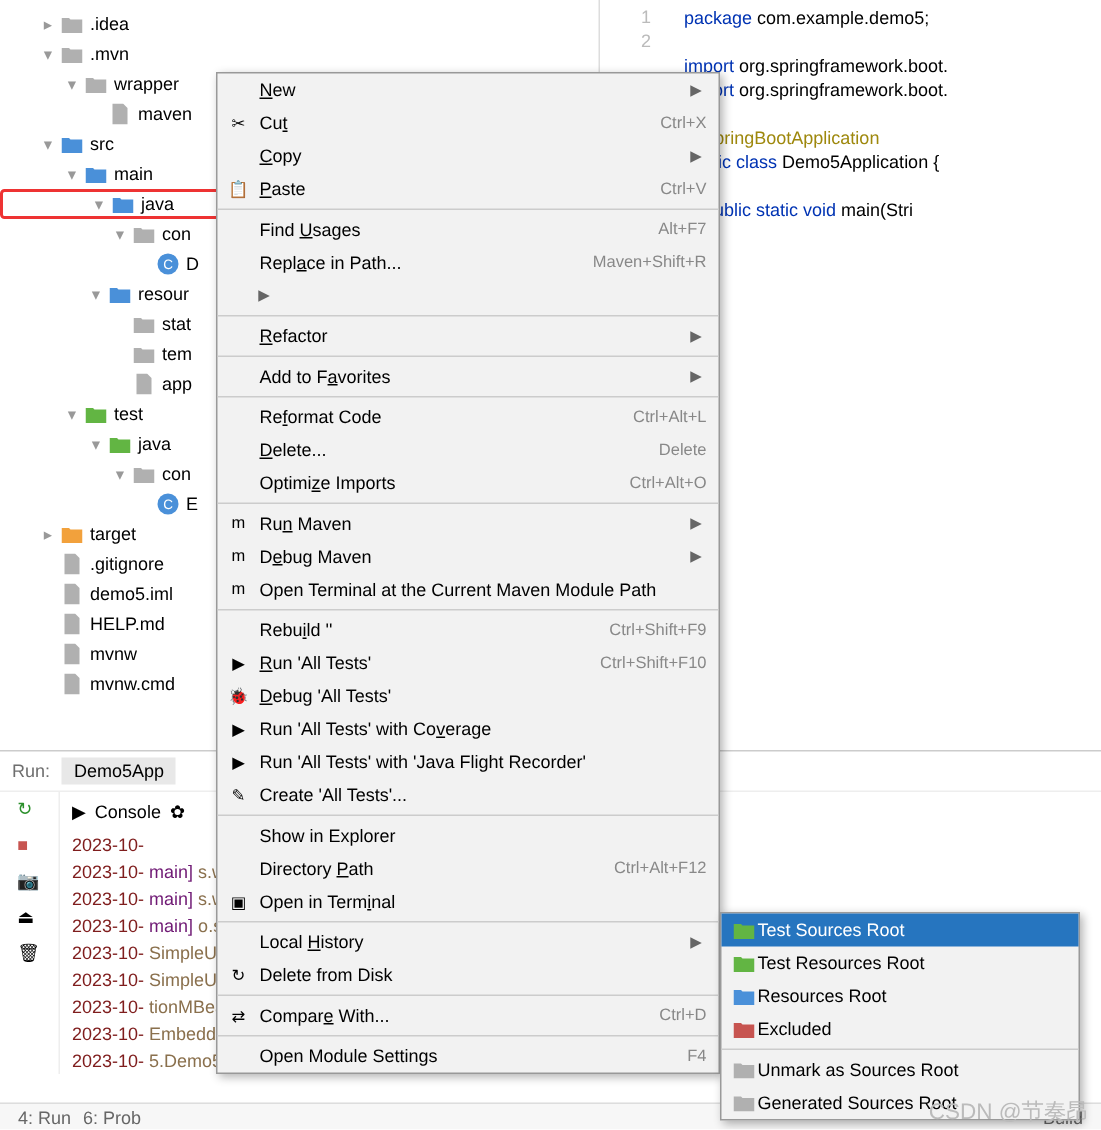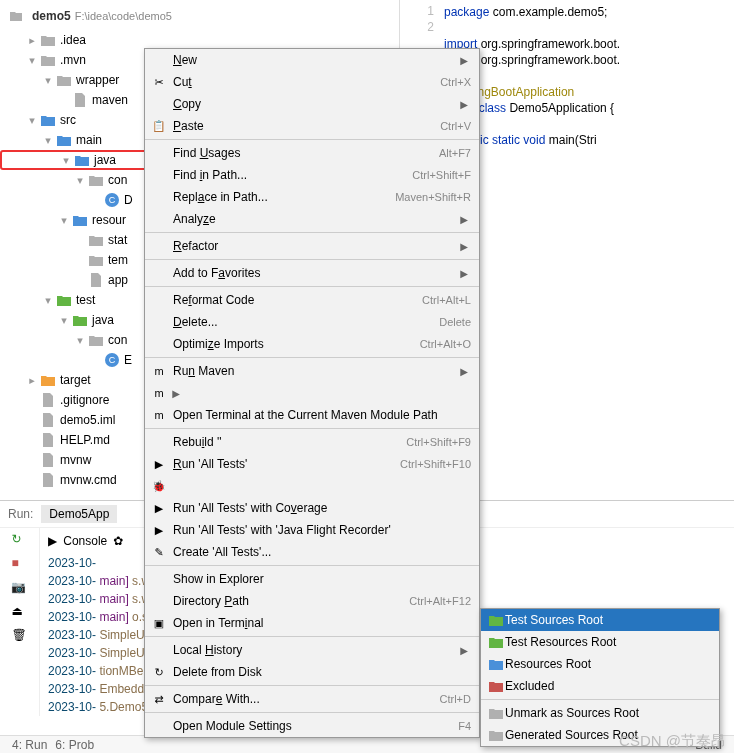--- a/index.html
+++ b/index.html
@@ -13,33 +13,33 @@
 .tree-node.sel{border:2px solid #e33;border-radius:3px}
 .arrow{width:16px;display:inline-flex;justify-content:center;color:#999;font-size:11px}
 .folder-icon{width:16px;height:16px;display:inline-flex;align-items:center;justify-content:center;margin-right:4px}
 .fi-blue svg path{fill:#4a90d9}
 .fi-gray svg path{fill:#b0b0b0}
 .fi-orange svg path{fill:#f2a13c}
 .fi-green svg path{fill:#62b543}
 .tree-label{color:#000}
 .editor{flex:1;background:#fff;position:relative;padding:4px 0}
 .gutter{position:absolute;left:0;top:0;width:40px;color:#bbb;text-align:right;padding:4px 6px 0 0;font-family:Consolas,monospace;font-size:12px}
-.code{margin-left:44px;font-family:Consolas,monospace;font-size:12px;white-space:pre;line-height:16px}
+.code{margin-left:56px;font-family:Consolas,monospace;font-size:12px;white-space:pre;line-height:16px}
 .kw{color:#0033b3}
 .pkg{color:#000}
 .ann{color:#9e880d}
 .cls{color:#000}
 .run-panel{position:absolute;left:0;bottom:0;width:734px;height:253px;border-top:1px solid #ccc;background:#fff}
 .run-header{display:flex;align-items:center;padding:4px 8px;border-bottom:1px solid #eee}
 .run-header .lbl{color:#6e6e6e;margin-right:8px}
 .run-rows{display:flex}
 .run-gutter{width:40px;border-right:1px solid #eee;display:flex;flex-direction:column;align-items:center;padding-top:4px;gap:8px}
 .run-gutter .ic{width:16px;height:16px}
 .console{flex:1;padding:4px 0 0 8px;font-family:Consolas,monospace;font-size:12px;line-height:18px;overflow:hidden}
-.console .ts{color:#0c4a6e}
+.console .ts{color:#7f1d1d}
 .console .thread{color:#701a75}
 .console .logger{color:#8a704d}
 .context-menu{position:absolute;left:144px;top:48px;width:336px;background:#f2f2f2;border:1px solid #999;box-shadow:2px 2px 6px rgba(0,0,0,.3);z-index:10}
 .menu-item{display:flex;align-items:center;height:22px;padding:0 8px 0 4px;cursor:pointer}
 .menu-icon{width:20px;display:inline-flex;justify-content:center;font-size:11px}
 .menu-label{flex:1;white-space:nowrap;padding-left:4px}
 .menu-label u{text-decoration:underline}
 .menu-shortcut{color:#888;font-size:11px;margin-left:8px}
 .menu-sub{width:14px;text-align:center;font-size:10px;color:#666}
 .menu-sep{height:1px;background:#ccc;margin:2px 0}
@@ -48,29 +48,20 @@
 .sub-item.hl{background:#2675bf;color:#fff}
 .sub-icon{width:18px;display:inline-flex;justify-content:center}
 .watermark{position:absolute;right:8px;bottom:2px;color:#bbb;font-size:15px;z-index:20}
 .btm-tabs{position:absolute;left:0;bottom:0;height:18px;display:flex;gap:8px;padding:0 12px;color:#666;background:#f7f7f7;width:100%;border-top:1px solid #ddd;font-size:11px;align-items:center}
 </style>
 </head>
 <body>
 
 <div class="top-row">
   <div class="tree-panel">
-    <div class="breadcrumb">
-      <span class="folder-icon fi-gray">
-          <svg width="14" height="14" viewBox="0 0 14 14">
-            <path d="M1 3h5l1 1h6v8H1z"></path>
-          </svg>
-        </span>
-      <span>demo5</span>
-      <span class="path">F:\idea\code\demo5</span>
-    </div>
     <div class="tree" id="tree">
         <div class="tree-node" style="padding-left: 24px;">
           <span class="arrow">▸</span>
           <span class="folder-icon fi-gray">
             <svg width="14" height="12" viewBox="0 0 14 12">
               <path d="M0 2h5l1 1h8v9H0z"></path>
             </svg>
           </span>
           <span class="tree-label">.idea</span>
         </div>
@@ -310,31 +301,25 @@
       <span class="menu-shortcut">Ctrl+V</span>
     </div>
     <div class="menu-sep"></div>
     <div class="menu-item">
       <span class="menu-icon"></span>
       <span class="menu-label">Find <u>U</u>sages</span>
       <span class="menu-shortcut">Alt+F7</span>
     </div>
     <div class="menu-item">
       <span class="menu-icon"></span>
-      <span class="menu-label">Find <u>i</u>n Path...</span>
-      <span class="menu-shortcut">Ctrl+Shift+F</span>
-    </div>
-    <div class="menu-item">
-      <span class="menu-icon"></span>
       <span class="menu-label">Repl<u>a</u>ce in Path...</span>
       <span class="menu-shortcut">Maven+Shift+R</span>
     </div>
     <div class="menu-item">
       <span class="menu-icon"></span>
-      <span class="menu-label">Analy<u>z</u>e</span>
       <span class="menu-sub">▶</span>
     </div>
     <div class="menu-sep"></div>
     <div class="menu-item">
       <span class="menu-icon"></span>
       <span class="menu-label"><u>R</u>efactor</span>
       <span class="menu-sub">▶</span>
     </div>
     <div class="menu-sep"></div>
     <div class="menu-item">
@@ -359,39 +344,41 @@
       <span class="menu-shortcut">Ctrl+Alt+O</span>
     </div>
     <div class="menu-sep"></div>
     <div class="menu-item">
       <span class="menu-icon">m</span>
       <span class="menu-label">Ru<u>n</u> Maven</span>
       <span class="menu-sub">▶</span>
     </div>
     <div class="menu-item">
       <span class="menu-icon">m</span>
+      <span class="menu-label">D<u>e</u>bug Maven</span>
       <span class="menu-sub">▶</span>
     </div>
     <div class="menu-item">
       <span class="menu-icon">m</span>
       <span class="menu-label">Open Terminal at the Current Maven Module Path</span>
     </div>
     <div class="menu-sep"></div>
     <div class="menu-item">
       <span class="menu-icon"></span>
       <span class="menu-label">Rebu<u>i</u>ld '<default>'</default></span>
       <span class="menu-shortcut">Ctrl+Shift+F9</span>
     </div>
     <div class="menu-item">
       <span class="menu-icon">▶</span>
       <span class="menu-label"><u>R</u>un 'All Tests'</span>
       <span class="menu-shortcut">Ctrl+Shift+F10</span>
     </div>
     <div class="menu-item">
       <span class="menu-icon">🐞</span>
+      <span class="menu-label"><u>D</u>ebug 'All Tests'</span>
     </div>
     <div class="menu-item">
       <span class="menu-icon">▶</span>
       <span class="menu-label">Run 'All Tests' with Co<u>v</u>erage</span>
     </div>
     <div class="menu-item">
       <span class="menu-icon">▶</span>
       <span class="menu-label">Run 'All Tests' with 'Java Flight Recorder'</span>
     </div>
     <div class="menu-item">

